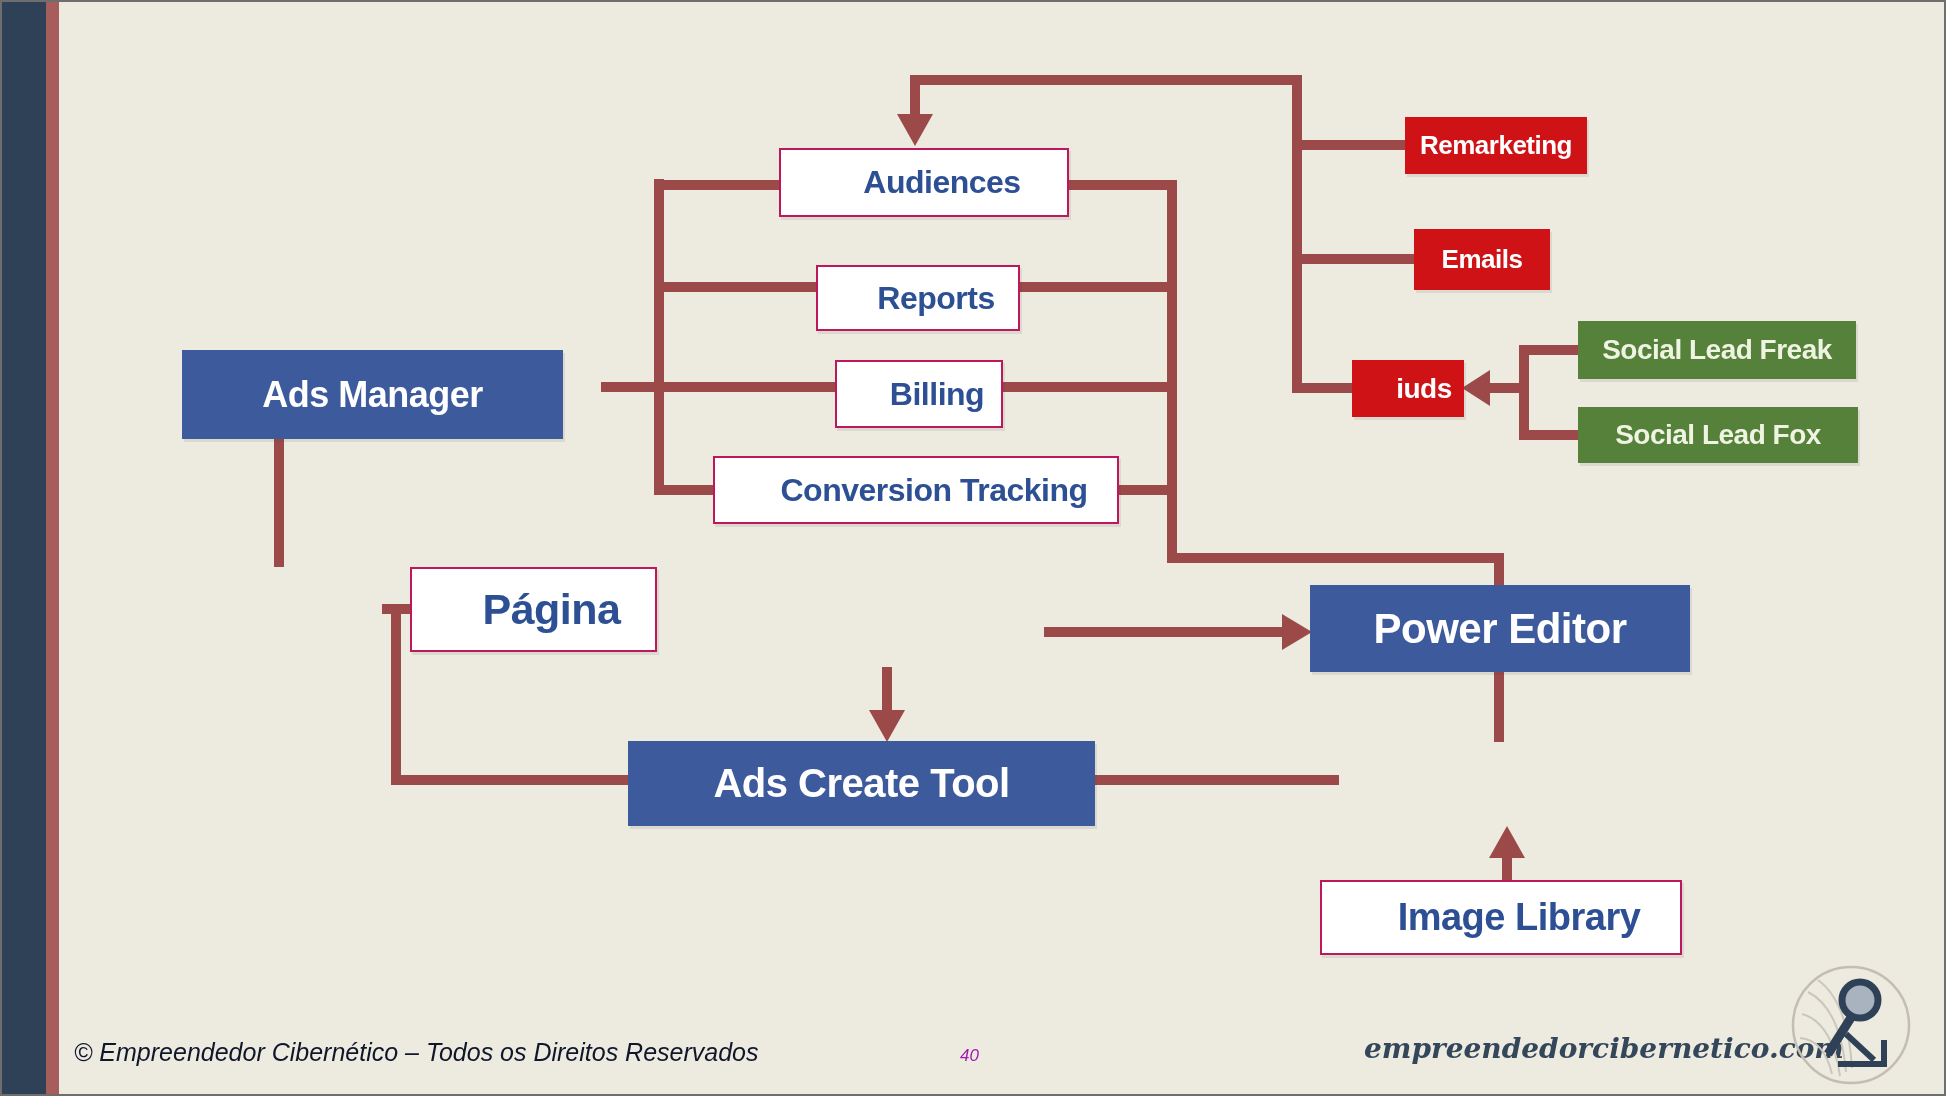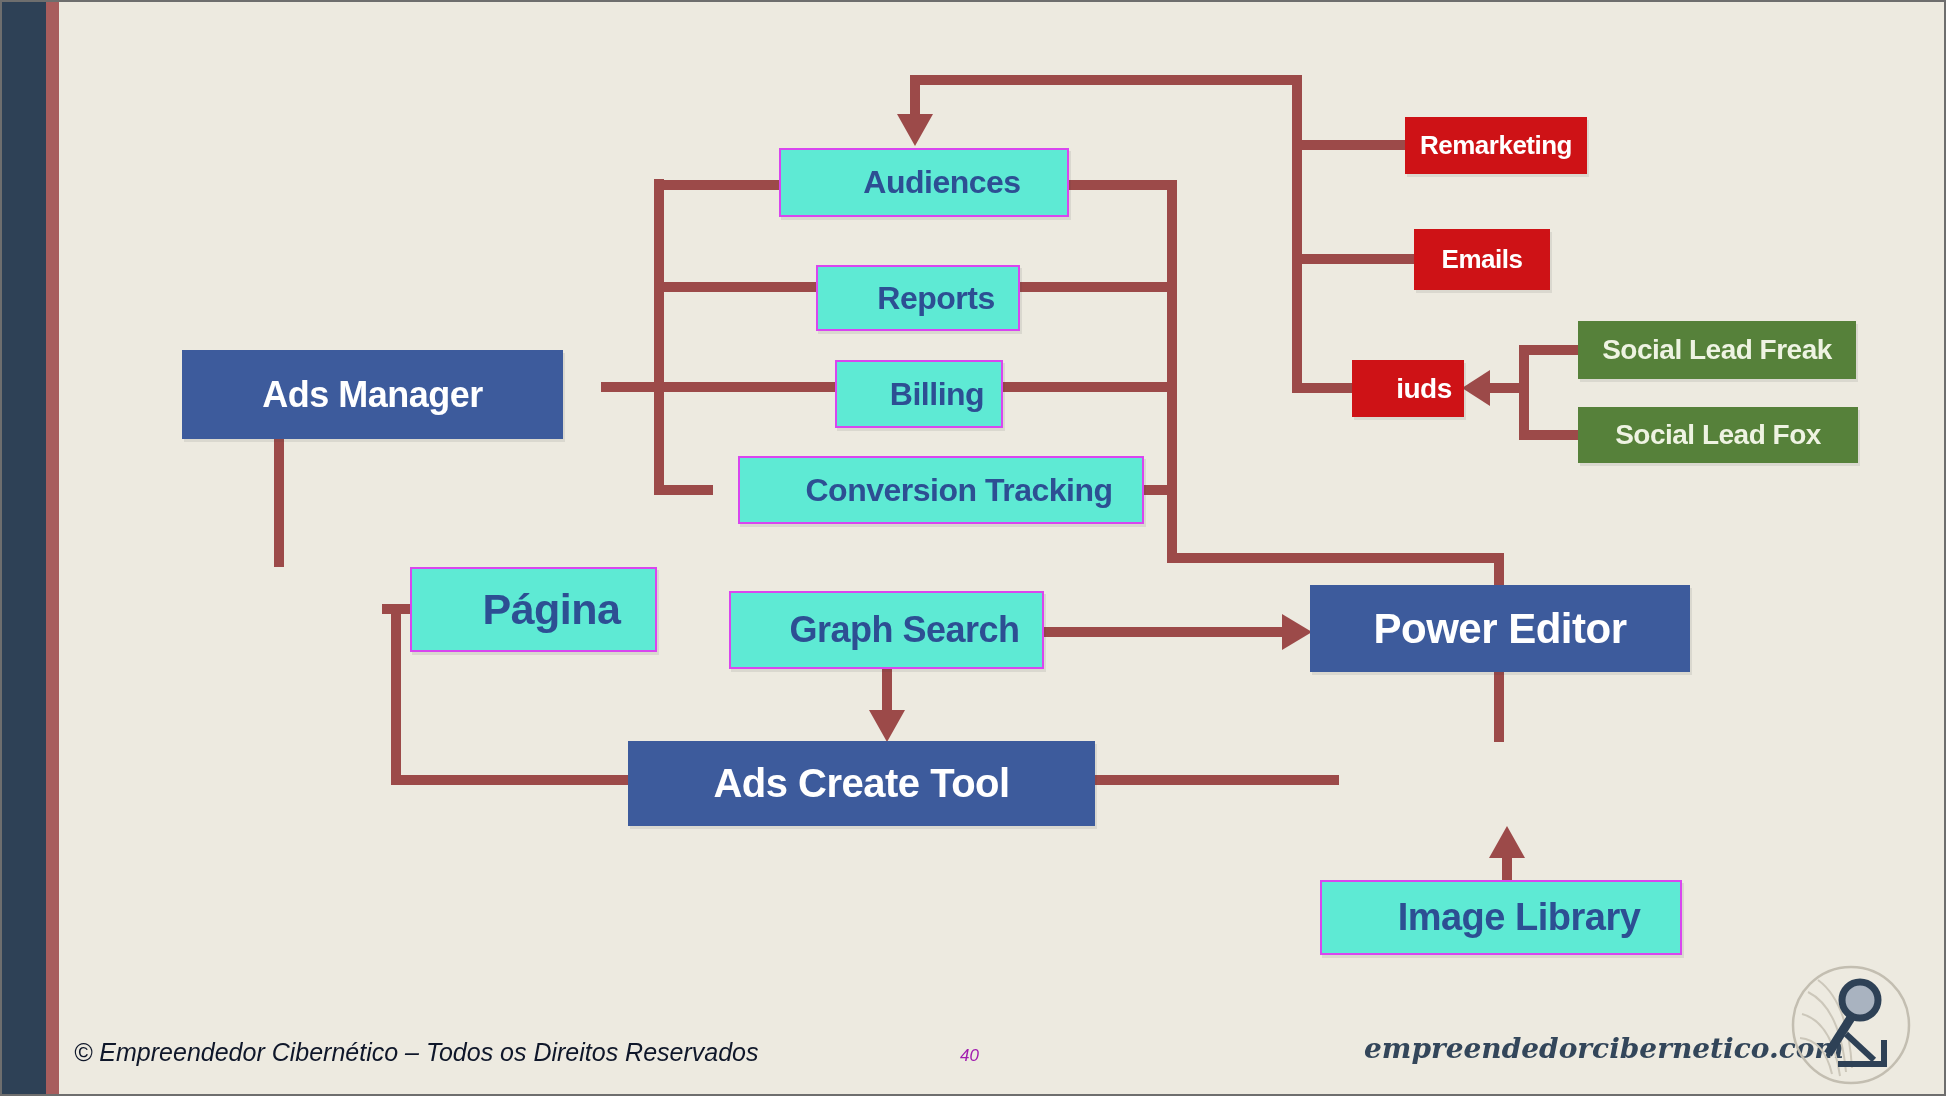--- a/index.html
+++ b/index.html
@@ -17,21 +17,21 @@
 
   .node{
     position:absolute;
     display:flex;align-items:center;justify-content:center;
     font-weight:700;letter-spacing:-0.5px;
     box-sizing:border-box;
     box-shadow:2px 3px 0 rgba(60,60,60,0.10);
     white-space:nowrap;
   }
   .box-blue{background:#3d5b9c;color:#ffffff;}
-  .box-white{background:#5eead4;color:#2d4f93;border:2px solid #d946ef;padding-left:36px;}
+  .box-white{background:#ffffff;color:#2d4f93;border:2px solid #be185d;padding-left:36px;}
   .box-red{background:#ce1216;color:#ffffff;}
   .box-green{background:#56813a;color:#eef3e2;}
 
   .h-line,.v-line{position:absolute;background:#9c4a49;}
   .h-line{height:10px;}
   .v-line{width:10px;}
 
   .arr{position:absolute;width:0;height:0;}
   .arr-down{border-left:18px solid transparent;border-right:18px solid transparent;border-top:32px solid #9c4a49;}
   .arr-up{border-left:18px solid transparent;border-right:18px solid transparent;border-bottom:32px solid #9c4a49;}
@@ -107,26 +107,25 @@
   <div class="arr arr-left" style="left:1460px;top:368px;"></div>
 
   <div class="node box-blue" style="left:180px;top:348px;width:381px;height:89px;font-size:36px;">Ads Manager</div>
 
   <div class="node box-white" style="left:777px;top:146px;width:290px;height:69px;font-size:32px;">Audiences</div>
 
   <div class="node box-white" style="left:814px;top:263px;width:204px;height:66px;font-size:32px;">Reports</div>
 
   <div class="node box-white" style="left:833px;top:358px;width:168px;height:68px;font-size:32px;">Billing</div>
 
-  <div class="node box-white" style="left:711px;top:454px;width:406px;height:68px;font-size:32px;margin-left:25px;">Conversion Tracking</div>
+  <div class="node box-white" style="left:711px;top:454px;width:406px;height:68px;font-size:32px;">Conversion Tracking</div>
 
 
   <div class="node box-white" style="left:408px;top:565px;width:247px;height:85px;font-size:43px;">Página</div>
 
-  <div class="node box-white" style="left:727px;top:589px;width:315px;height:78px;font-size:36px;">Graph Search</div>
 
   <div class="node box-blue" style="left:1308px;top:583px;width:380px;height:87px;font-size:42px;">Power Editor</div>
 
   <div class="node box-blue" style="left:626px;top:739px;width:467px;height:85px;font-size:40px;">Ads Create Tool</div>
 
 
   <div class="node box-white" style="left:1318px;top:878px;width:362px;height:75px;font-size:38px;">Image Library</div>
 
   <div class="node box-red" style="left:1403px;top:115px;width:182px;height:57px;font-size:26px;">Remarketing</div>
 

